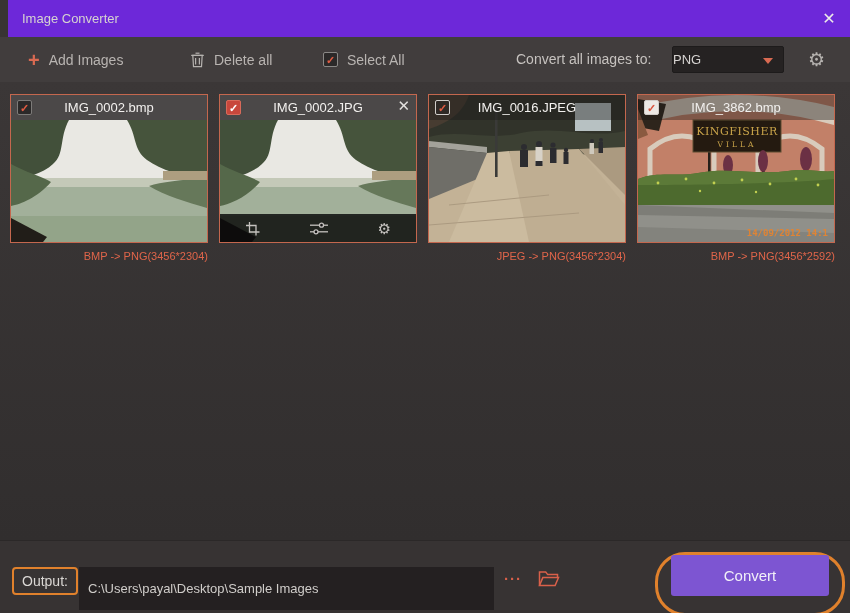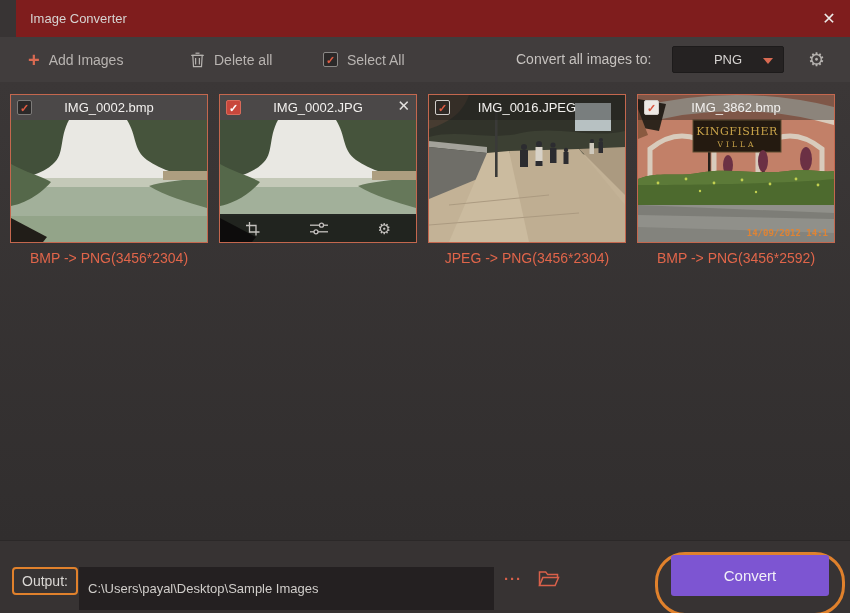--- a/index.html
+++ b/index.html
@@ -1,35 +1,35 @@
 <!DOCTYPE html>
 <html><head>
 <meta charset="utf-8">
 <style>
   * { margin:0; padding:0; box-sizing:border-box; }
   body { background:#000; font-family:"Liberation Sans", sans-serif; }
   .window { position:relative; width:850px; height:613px; background:#383434; overflow:hidden; }
 
   
-  .titlebar { position:absolute; top:0; left:16px; right:0; height:37px; background:#7f1d1d; }
+  .titlebar { position:absolute; top:0; left:8px; right:0; height:37px; background:#6d28d9; }
   .title { position:absolute; left:14px; top:0; line-height:37px; font-size:13px; color:#d6d3d1; }
   .win-close { position:absolute; right:10px; top:8px; width:22px; height:22px; text-align:center;
                line-height:22px; font-size:16px; color:#eceae8; cursor:pointer; }
 
   
   .toolbar { position:absolute; top:37px; left:0; right:0; height:45px; background:#413d3d; }
   .tb-group { position:absolute; top:0; height:45px; display:flex; align-items:center; gap:9px; cursor:pointer; }
   .tb-label { font-size:14px; color:#b8b4b1; }
   .plus { font-size:20px; color:#d96a52; font-weight:bold; line-height:20px; }
   .cbx { width:15px; height:15px; background:#2b2929; border:1px solid #8a8886; border-radius:2px;
          font-size:11px; line-height:14px; text-align:center; color:#e05c43; font-weight:bold; }
   .convert-to-label { position:absolute; left:516px; top:0; line-height:45px; font-size:14px; color:#c6c2bf; }
   .dropdown { position:absolute; left:672px; top:9px; width:112px; height:27px; background:#252222;
               border:1px solid #1d1b1b; border-radius:2px; display:flex; align-items:center;
-              justify-content:center; cursor:pointer; }
+              justify-content:flex-start; cursor:pointer; }
   .dd-value { font-size:13px; color:#d6d3d1; }
   .dd-arrow { position:absolute; right:10px; top:11px; width:0; height:0;
               border-left:5px solid transparent; border-right:5px solid transparent;
               border-top:6px solid #d96a52; }
   .gear-btn { position:absolute; left:808px; top:0; line-height:45px; font-size:19px; color:#b5b2af; cursor:pointer; }
 
   
   .content { position:absolute; top:82px; left:0; right:0; bottom:73px;
              background:linear-gradient(#3b3737, #312e2e); }
   .cards { position:absolute; top:12px; left:10px; display:flex; gap:11px; }
@@ -44,21 +44,21 @@
   .card-cb { position:absolute; left:6px; top:5px; width:15px; height:15px; border-radius:2px;
              font-size:11px; line-height:14px; text-align:center; font-weight:bold; z-index:3; cursor:pointer; }
   .cb-dark  { background:#2b2929; border:1px solid #7d7b79; color:#e05c43; }
   .cb-red   { background:#c8473c; border:1px solid #d86a5a; color:#fff; }
   .cb-ghost { background:rgba(40,38,36,0.55); border:1px solid #cfccc9; color:#e05c43; }
   .cb-light { background:#ece8e4; border:1px solid #d0ccc8; color:#d8543e; }
   .card-close { position:absolute; right:6px; top:2px; font-size:15px; color:#e2e0de; z-index:3; cursor:pointer; }
   .tool-overlay { position:absolute; left:0; right:0; bottom:0; height:28px; background:rgba(10,10,10,0.83);
                   display:flex; align-items:center; justify-content:space-around; z-index:2; }
   .ov-icon { display:flex; align-items:center; cursor:pointer; color:#c5c2bf; font-size:15px; line-height:15px; }
-  .caption { margin-top:7px; text-align:center; font-size:14px; color:#e0654a; }
+  .caption { margin-top:7px; text-align:right; font-size:11px; color:#e0654a; }
 
   
   .bottombar { position:absolute; left:0; right:0; bottom:0; height:73px; background:#373333;
                border-top:1px solid #2b2828; }
   .output-box { position:absolute; left:12px; top:26px; border:2px solid #e0812c; border-radius:4px;
                 padding:4px 8px; font-size:14px; color:#dbd8d5; }
   .path-input { position:absolute; left:79px; top:26px; width:415px; height:43px; background:#242021;
                 border:none; outline:none; color:#d0cdca; font-size:13px; padding:0 9px;
                 font-family:"Liberation Sans", sans-serif; }
   .ellipsis-btn { position:absolute; left:504px; top:29px; color:#d9604a; font-size:15px; font-weight:bold;

